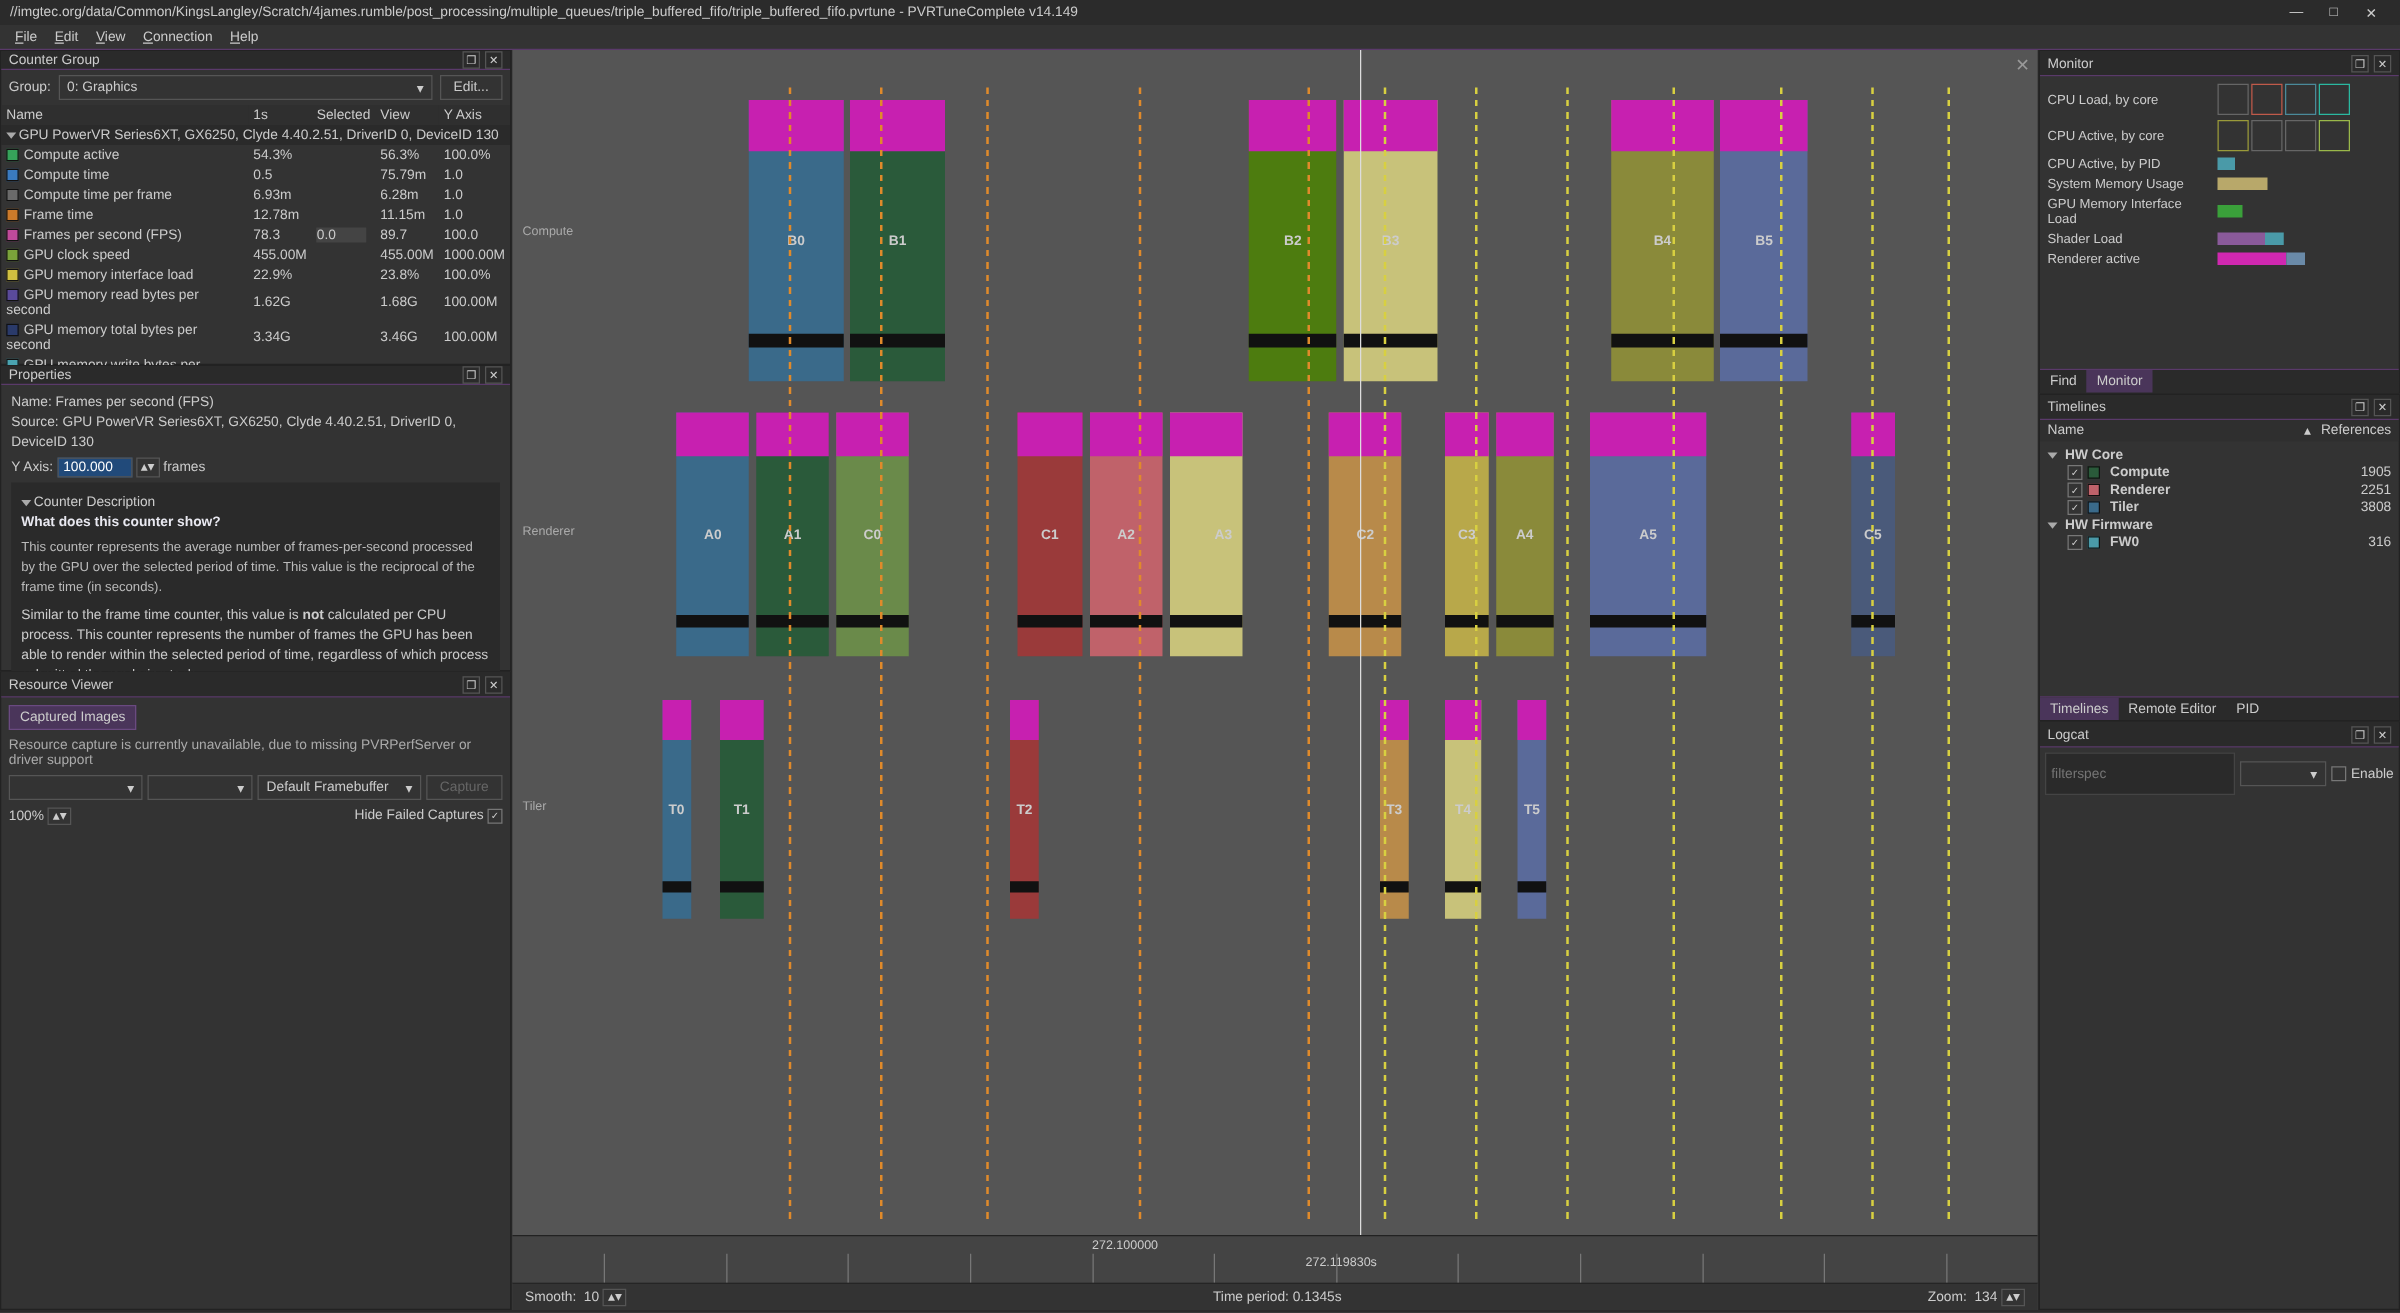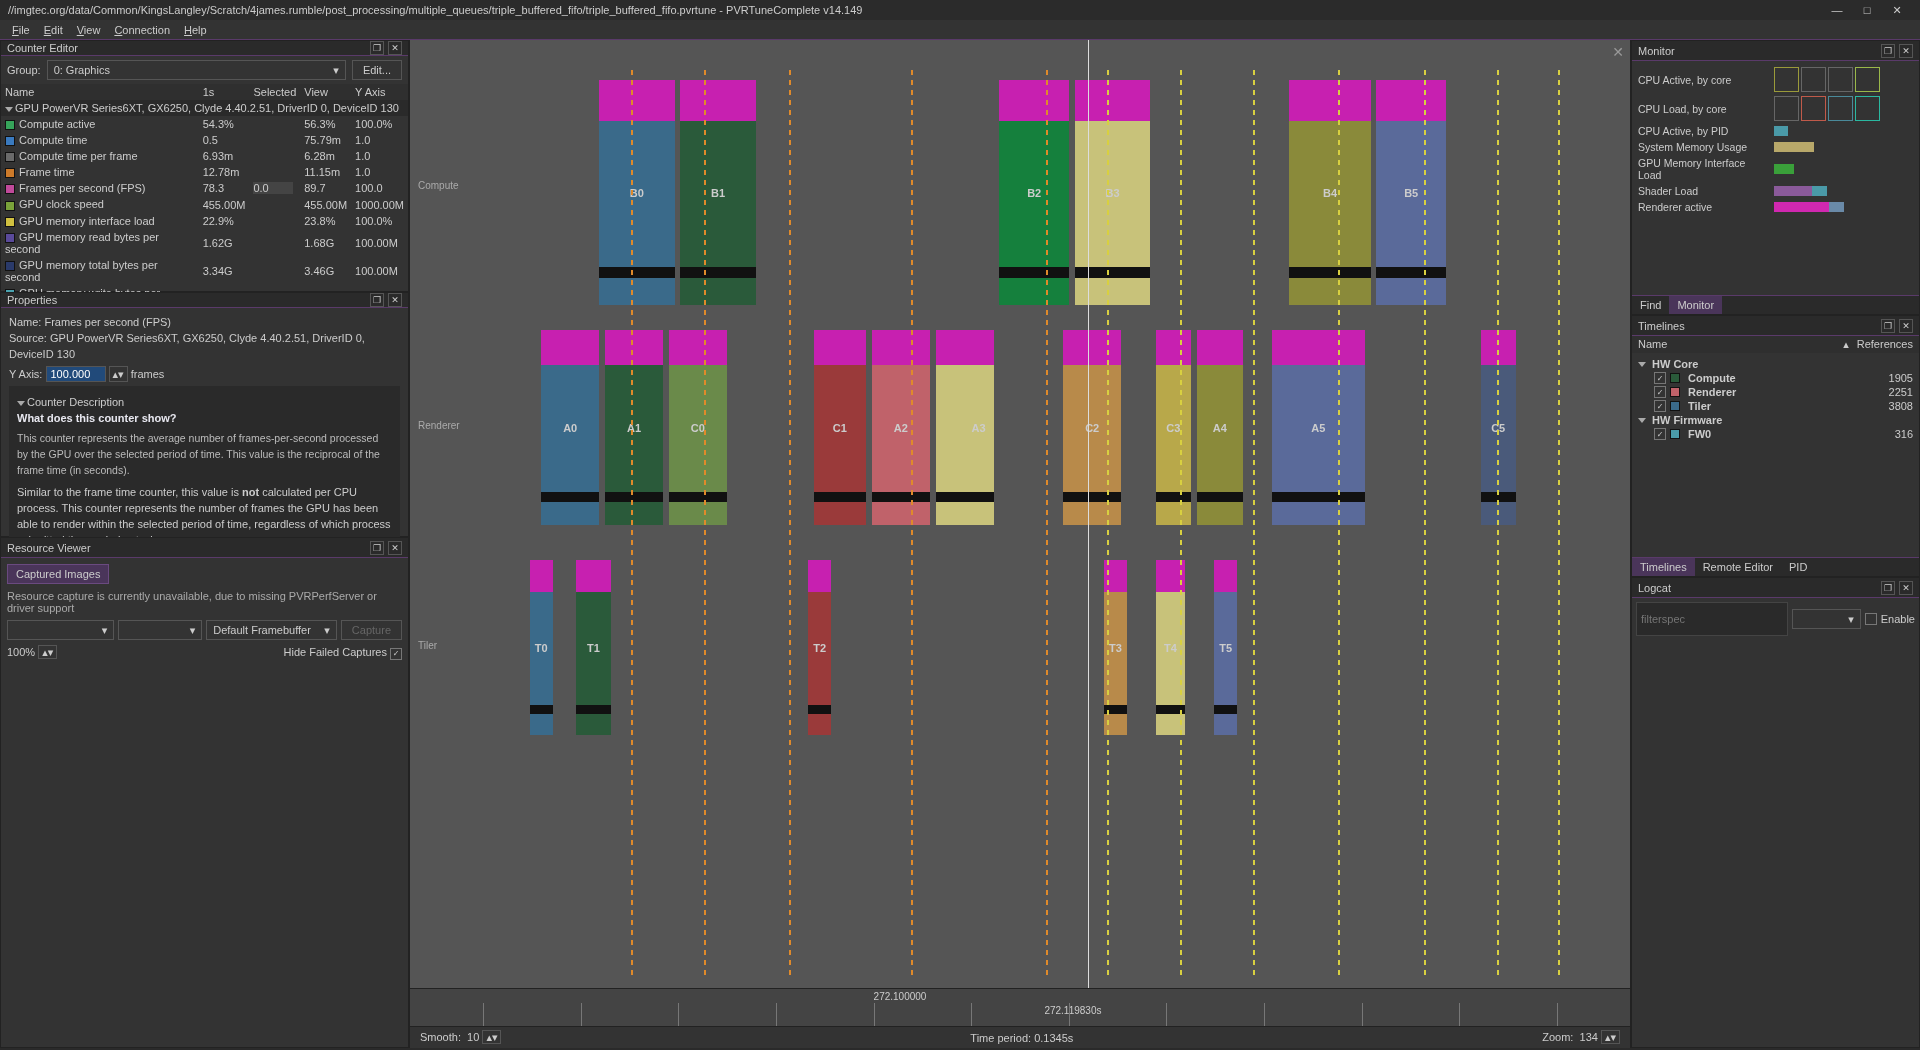--- a/index.html
+++ b/index.html
@@ -77,21 +77,21 @@
   <span><u>C</u>onnection</span>
   <span><u>H</u>elp</span>
 </div>
 
 <div class="app">
 
   <div class="left">
 
     <div class="panel" style="height:252px">
       <div class="panel-header">
-        <span>Counter Editor</span>
+        <span>Counter Group</span>
         <div class="ctls">
           <span class="ctlbtn">❐</span>
           <span class="ctlbtn">✕</span>
         </div>
       </div>
       <div class="group-row">
         <span>Group:</span>
         <div class="combo">
           <span>0: Graphics</span>
           <span>▾</span>
@@ -256,21 +256,21 @@
             <div class="tblock" style="left: 12%; width: 6.5%; background: rgb(58, 106, 138);">
               <span>B0</span>
               <div style="position: absolute; top: 0px; left: 0px; right: 0px; height: 18%; background: rgb(199, 32, 176);"></div>
               <div style="position: absolute; bottom: 12%; left: 0px; right: 0px; height: 5%; background: rgb(17, 17, 17);"></div>
             </div>
             <div class="tblock" style="left: 19%; width: 6.5%; background: rgb(42, 90, 58);">
               <span>B1</span>
               <div style="position: absolute; top: 0px; left: 0px; right: 0px; height: 18%; background: rgb(199, 32, 176);"></div>
               <div style="position: absolute; bottom: 12%; left: 0px; right: 0px; height: 5%; background: rgb(17, 17, 17);"></div>
             </div>
-            <div class="tblock" style="left: 46.5%; width: 6%; background: #15803d;">
+            <div class="tblock" style="left: 46.5%; width: 6%; background: #4d7c0f;">
               <span>B2</span>
               <div style="position: absolute; top: 0px; left: 0px; right: 0px; height: 18%; background: rgb(199, 32, 176);"></div>
               <div style="position: absolute; bottom: 12%; left: 0px; right: 0px; height: 5%; background: rgb(17, 17, 17);"></div>
             </div>
             <div class="tblock" style="left: 53%; width: 6.5%; background: rgb(200, 194, 122);">
               <span>B3</span>
               <div style="position: absolute; top: 0px; left: 0px; right: 0px; height: 18%; background: rgb(199, 32, 176);"></div>
               <div style="position: absolute; bottom: 12%; left: 0px; right: 0px; height: 5%; background: rgb(17, 17, 17);"></div>
             </div>
             <div class="tblock" style="left: 71.5%; width: 7%; background: rgb(138, 138, 58);">
@@ -425,38 +425,38 @@
     <div class="panel" style="height:275px">
       <div class="panel-header">
           <span>Monitor</span>
         <div class="ctls">
             <span class="ctlbtn">❐</span>
             <span class="ctlbtn">✕</span>
           </div>
       </div>
       <div id="mon-rows" style="padding-top:4px">
           <div class="mon-row">
+            <span class="mon-label">CPU Load, by core</span>
+            <div class="mon-boxes">
+              <span class="mon-box" style="border-color:#666"></span>
+              <span class="mon-box" style="border-color:#c05a4a"></span>
+              <span class="mon-box" style="border-color:#4a8a9a"></span>
+              <span class="mon-box" style="border-color:#2ab8a0"></span>
+            </div>
+          </div>
+          <div class="mon-row">
             <span class="mon-label">CPU Active, by core</span>
             <div class="mon-boxes">
               <span class="mon-box" style="border-color:#9a9a3a"></span>
               <span class="mon-box" style="border-color:#666"></span>
               <span class="mon-box" style="border-color:#666"></span>
               <span class="mon-box" style="border-color:#9ab84a"></span>
             </div>
           </div>
           <div class="mon-row">
-            <span class="mon-label">CPU Load, by core</span>
-            <div class="mon-boxes">
-              <span class="mon-box" style="border-color:#666"></span>
-              <span class="mon-box" style="border-color:#c05a4a"></span>
-              <span class="mon-box" style="border-color:#4a8a9a"></span>
-              <span class="mon-box" style="border-color:#2ab8a0"></span>
-            </div>
-          </div>
-          <div class="mon-row">
             <span class="mon-label">CPU Active, by PID</span>
             <div class="mon-bar" style="background:#4a9aa8;width:14px"></div>
           </div>
           <div class="mon-row">
             <span class="mon-label">System Memory Usage</span>
             <div class="mon-bar" style="background:#b8a86a;width:40px"></div>
           </div>
           <div class="mon-row">
             <span class="mon-label">GPU Memory Interface Load</span>
             <div class="mon-bar" style="background:#3aa03a;width:20px"></div>

